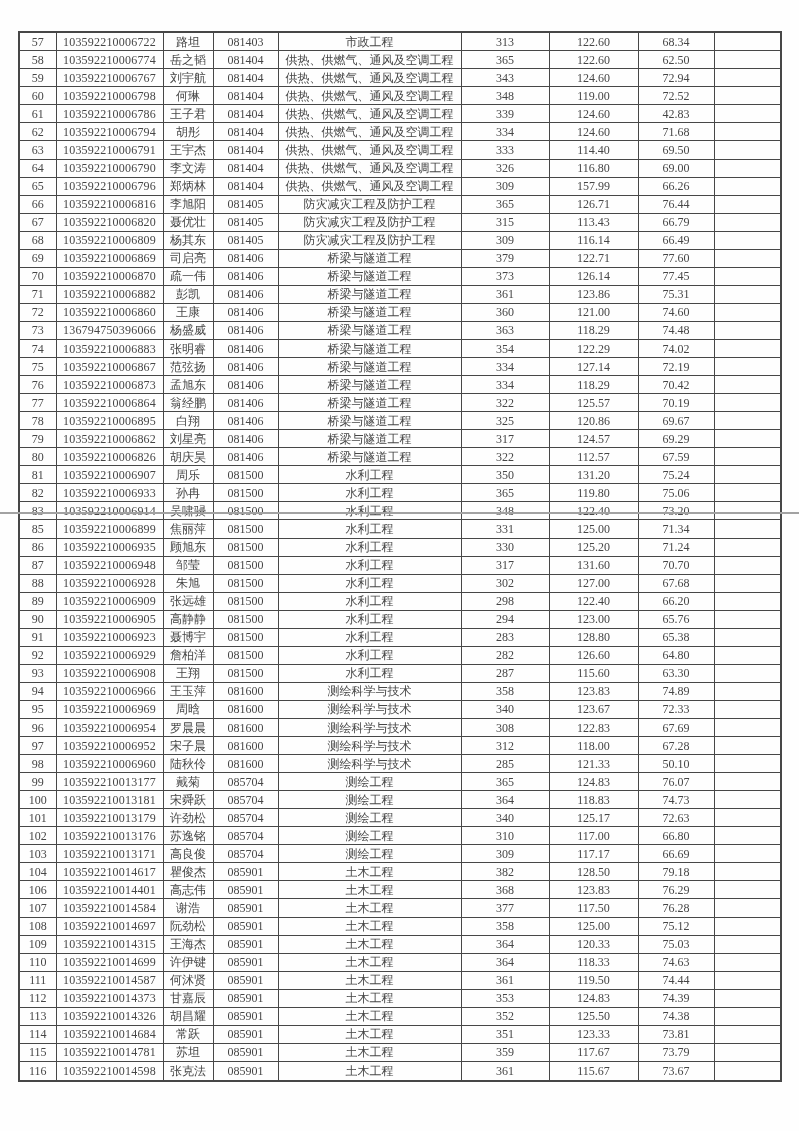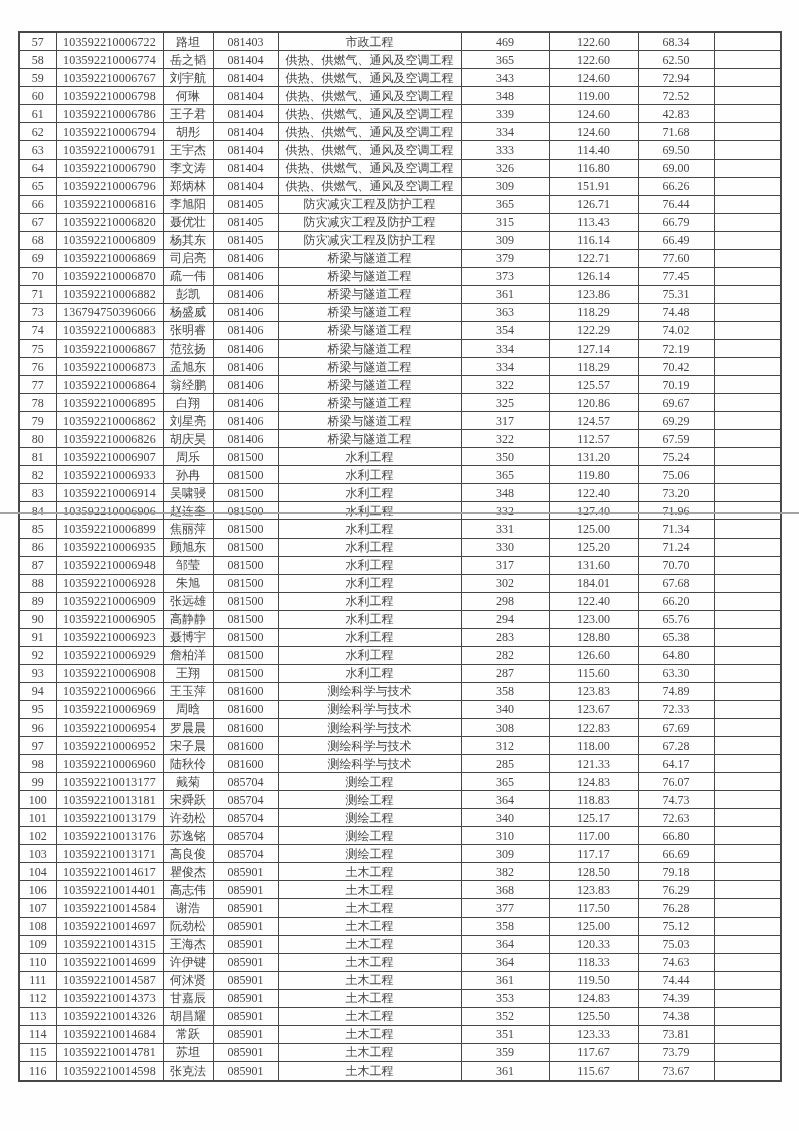--- a/index.html
+++ b/index.html
@@ -59,21 +59,21 @@
       <col style="width:76px">
       <col style="width:67px">
     </colgroup>
     <tbody>
         <tr>
           <td class="col-seq">57</td>
           <td class="col-exam_id">103592210006722</td>
           <td class="col-name">路坦</td>
           <td class="col-major_code">081403</td>
           <td class="col-major_name">市政工程</td>
-          <td class="col-initial_score">469</td>
+          <td class="col-initial_score">313</td>
           <td class="col-retest_score">122.60</td>
           <td class="col-total_score">68.34</td>
           <td class="col-note"></td>
         </tr>
         <tr>
           <td class="col-seq">58</td>
           <td class="col-exam_id">103592210006774</td>
           <td class="col-name">岳之韬</td>
           <td class="col-major_code">081404</td>
           <td class="col-major_name">供热、供燃气、通风及空调工程</td>
@@ -148,21 +148,21 @@
           <td class="col-total_score">69.00</td>
           <td class="col-note"></td>
         </tr>
         <tr>
           <td class="col-seq">65</td>
           <td class="col-exam_id">103592210006796</td>
           <td class="col-name">郑炳林</td>
           <td class="col-major_code">081404</td>
           <td class="col-major_name">供热、供燃气、通风及空调工程</td>
           <td class="col-initial_score">309</td>
-          <td class="col-retest_score">151.91</td>
+          <td class="col-retest_score">157.99</td>
           <td class="col-total_score">66.26</td>
           <td class="col-note"></td>
         </tr>
         <tr>
           <td class="col-seq">66</td>
           <td class="col-exam_id">103592210006816</td>
           <td class="col-name">李旭阳</td>
           <td class="col-major_code">081405</td>
           <td class="col-major_name">防灾减灾工程及防护工程</td>
           <td class="col-initial_score">365</td>
@@ -219,20 +219,31 @@
           <td class="col-exam_id">103592210006882</td>
           <td class="col-name">彭凯</td>
           <td class="col-major_code">081406</td>
           <td class="col-major_name">桥梁与隧道工程</td>
           <td class="col-initial_score">361</td>
           <td class="col-retest_score">123.86</td>
           <td class="col-total_score">75.31</td>
           <td class="col-note"></td>
         </tr>
         <tr>
+          <td class="col-seq">72</td>
+          <td class="col-exam_id">103592210006860</td>
+          <td class="col-name">王康</td>
+          <td class="col-major_code">081406</td>
+          <td class="col-major_name">桥梁与隧道工程</td>
+          <td class="col-initial_score">360</td>
+          <td class="col-retest_score">121.00</td>
+          <td class="col-total_score">74.60</td>
+          <td class="col-note"></td>
+        </tr>
+        <tr>
           <td class="col-seq">73</td>
           <td class="col-exam_id">136794750396066</td>
           <td class="col-name">杨盛威</td>
           <td class="col-major_code">081406</td>
           <td class="col-major_name">桥梁与隧道工程</td>
           <td class="col-initial_score">363</td>
           <td class="col-retest_score">118.29</td>
           <td class="col-total_score">74.48</td>
           <td class="col-note"></td>
         </tr>
@@ -340,31 +351,20 @@
           <td class="col-exam_id">103592210006914</td>
           <td class="col-name">吴啸骎</td>
           <td class="col-major_code">081500</td>
           <td class="col-major_name">水利工程</td>
           <td class="col-initial_score">348</td>
           <td class="col-retest_score">122.40</td>
           <td class="col-total_score">73.20</td>
           <td class="col-note"></td>
         </tr>
         <tr>
-          <td class="col-seq">84</td>
-          <td class="col-exam_id">103592210006906</td>
-          <td class="col-name">赵连奎</td>
-          <td class="col-major_code">081500</td>
-          <td class="col-major_name">水利工程</td>
-          <td class="col-initial_score">332</td>
-          <td class="col-retest_score">127.40</td>
-          <td class="col-total_score">71.96</td>
-          <td class="col-note"></td>
-        </tr>
-        <tr>
           <td class="col-seq">85</td>
           <td class="col-exam_id">103592210006899</td>
           <td class="col-name">焦丽萍</td>
           <td class="col-major_code">081500</td>
           <td class="col-major_name">水利工程</td>
           <td class="col-initial_score">331</td>
           <td class="col-retest_score">125.00</td>
           <td class="col-total_score">71.34</td>
           <td class="col-note"></td>
         </tr>
@@ -390,21 +390,21 @@
           <td class="col-total_score">70.70</td>
           <td class="col-note"></td>
         </tr>
         <tr>
           <td class="col-seq">88</td>
           <td class="col-exam_id">103592210006928</td>
           <td class="col-name">朱旭</td>
           <td class="col-major_code">081500</td>
           <td class="col-major_name">水利工程</td>
           <td class="col-initial_score">302</td>
-          <td class="col-retest_score">184.01</td>
+          <td class="col-retest_score">127.00</td>
           <td class="col-total_score">67.68</td>
           <td class="col-note"></td>
         </tr>
         <tr>
           <td class="col-seq">89</td>
           <td class="col-exam_id">103592210006909</td>
           <td class="col-name">张远雄</td>
           <td class="col-major_code">081500</td>
           <td class="col-major_name">水利工程</td>
           <td class="col-initial_score">298</td>
@@ -501,21 +501,21 @@
           <td class="col-note"></td>
         </tr>
         <tr>
           <td class="col-seq">98</td>
           <td class="col-exam_id">103592210006960</td>
           <td class="col-name">陆秋伶</td>
           <td class="col-major_code">081600</td>
           <td class="col-major_name">测绘科学与技术</td>
           <td class="col-initial_score">285</td>
           <td class="col-retest_score">121.33</td>
-          <td class="col-total_score">64.17</td>
+          <td class="col-total_score">50.10</td>
           <td class="col-note"></td>
         </tr>
         <tr>
           <td class="col-seq">99</td>
           <td class="col-exam_id">103592210013177</td>
           <td class="col-name">戴菊</td>
           <td class="col-major_code">085704</td>
           <td class="col-major_name">测绘工程</td>
           <td class="col-initial_score">365</td>
           <td class="col-retest_score">124.83</td>

